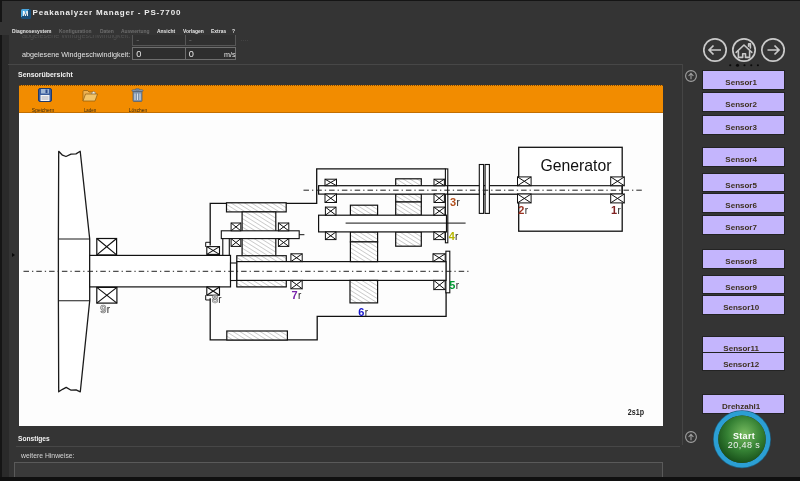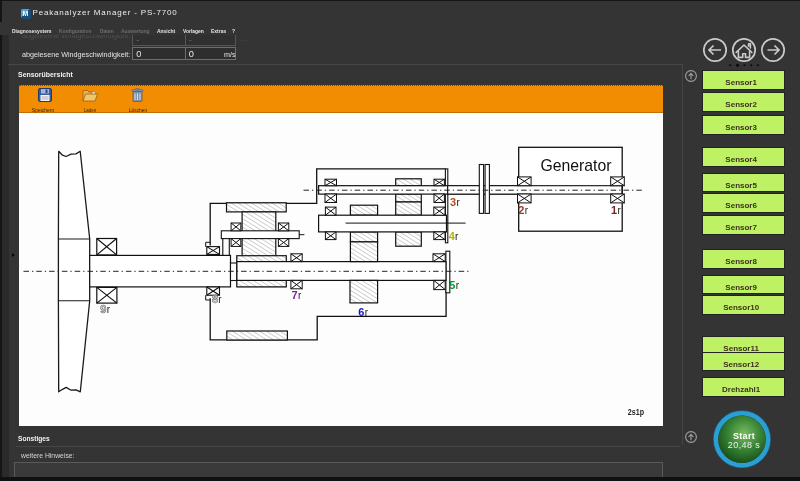--- a/index.html
+++ b/index.html
@@ -4,35 +4,35 @@
 * { margin:0; padding:0; box-sizing:border-box; }
 html,body { width:800px; height:481px; overflow:hidden; background:#343434;
   font-family:"Liberation Sans", sans-serif; position:relative; }
 .abs { position:absolute; }
 .menu { position:absolute; top:28px; font-size:5.5px; font-weight:bold; color:#e6e6e6;
   transform:scaleX(0.9); transform-origin:0 50%; white-space:pre; }
 .dim { color:#6e6e6e; }
 .lab { position:absolute; font-size:7.2px; color:#e2e2e2; white-space:pre; }
 .ibox { position:absolute; background:#2e2e2e; border:1px solid #6e6e6e; height:13.2px;
   color:#e8e8e8; font-size:9.2px; line-height:12.8px; padding-left:3px; }
-.sb { position:absolute; left:702px; width:83.3px; height:19.6px; background:#bef264;
+.sb { position:absolute; left:702px; width:83.3px; height:19.6px; background:#c4b5fd;
   border:1px solid #232323; color:#3d3020; font-size:8px; font-weight:bold;
   text-align:center; line-height:19.2px; padding-right:5px; }
 .sb span { display:inline-block; position:relative; top:2px; }
 .tlab { position:absolute; top:105.8px; font-size:6.2px; color:#302818; text-align:center;
   transform:scaleX(0.8); transform-origin:50% 50%; }
 </style></head>
 <body>
 <div class="abs" style="left:0;top:22px;width:9px;height:455px;background:#2a2a2a"></div>
 <div class="abs" style="left:0;top:0;width:2px;height:481px;background:#151515"></div>
 <div class="abs" style="left:0;top:476.5px;width:800px;height:4.5px;background:#101010"></div>
 <div class="abs" style="left:0;top:0;width:800px;height:1px;background:#151515"></div>
 
 <div class="abs" style="left:20.5px;top:9px;width:10px;height:10px;background:linear-gradient(135deg,#4ba6de 0 45%,#194e78 45%);border-radius:1.5px;color:#fff;font-size:7px;font-weight:bold;text-align:center;line-height:10px">M</div>
-<div class="abs" style="left:32.5px;top:7.6px;font-size:8px;font-weight:normal;color:#ededed;letter-spacing:0.82px;white-space:pre">Peakanalyzer Manager - PS-7700</div>
+<div class="abs" style="left:32.5px;top:7.6px;font-size:8px;font-weight:bold;color:#ededed;letter-spacing:0.82px;white-space:pre">Peakanalyzer Manager - PS-7700</div>
 <div class="abs" style="left:0;top:21.5px;width:800px;height:1px;background:#262626"></div>
 
 <div class="lab" style="left:22px;top:30.9px;color:#515151">abgelesene Windgeschwindigkeit:</div>
 <div class="ibox" style="left:132.3px;top:32.5px;width:53.4px;border-color:#565656;color:#6a6a6a;background:#303030;height:13px">-</div>
 <div class="ibox" style="left:184.7px;top:32.5px;width:51.8px;border-color:#565656;color:#6a6a6a;background:#303030;height:13px">-</div>
 <div class="lab" style="left:240.6px;top:33.9px;color:#515151">....</div>
 <div class="abs" style="left:0;top:22px;width:800px;height:12.5px;background:#343434"></div>
 <div class="menu" style="left:12.3px">Diagnosesystem</div>
 <div class="menu dim" style="left:59.3px">Konfiguration</div>
 <div class="menu dim" style="left:99.7px">Daten</div>
@@ -267,21 +267,21 @@
 <div class="sb" style="top:115px"><span>Sensor3</span></div>
 <div class="sb" style="top:147.1px"><span>Sensor4</span></div>
 <div class="sb" style="top:172.6px"><span>Sensor5</span></div>
 <div class="sb" style="top:193px"><span>Sensor6</span></div>
 <div class="sb" style="top:215px"><span>Sensor7</span></div>
 <div class="sb" style="top:249.2px"><span>Sensor8</span></div>
 <div class="sb" style="top:274.8px"><span>Sensor9</span></div>
 <div class="sb" style="top:295px"><span>Sensor10</span></div>
 <div class="sb" style="top:336px"><span>Sensor11</span></div>
 <div class="sb" style="top:351.5px"><span>Sensor12</span></div>
-<div class="sb" style="top:377.0px"><span>Drehzahl1</span></div>
+<div class="sb" style="top:394px"><span>Drehzahl1</span></div>
 <svg width="64" height="64" viewBox="0 0 64 64" style="position:absolute;left:710px;top:407px">
 <defs>
       <radialGradient id="gg" cx="0.55" cy="0.38" r="0.72">
 <stop offset="0" stop-color="#77bb60"></stop>
         <stop offset="0.5" stop-color="#358134"></stop>
 <stop offset="1" stop-color="#0e3f10"></stop>
       </radialGradient>
     </defs>
 <circle cx="32" cy="32.3" r="28.4" fill="none" stroke="#1e5f80" stroke-width="1.2"></circle>
 <circle cx="32" cy="32.3" r="26" fill="none" stroke="#2b9fd4" stroke-width="4.6"></circle>

